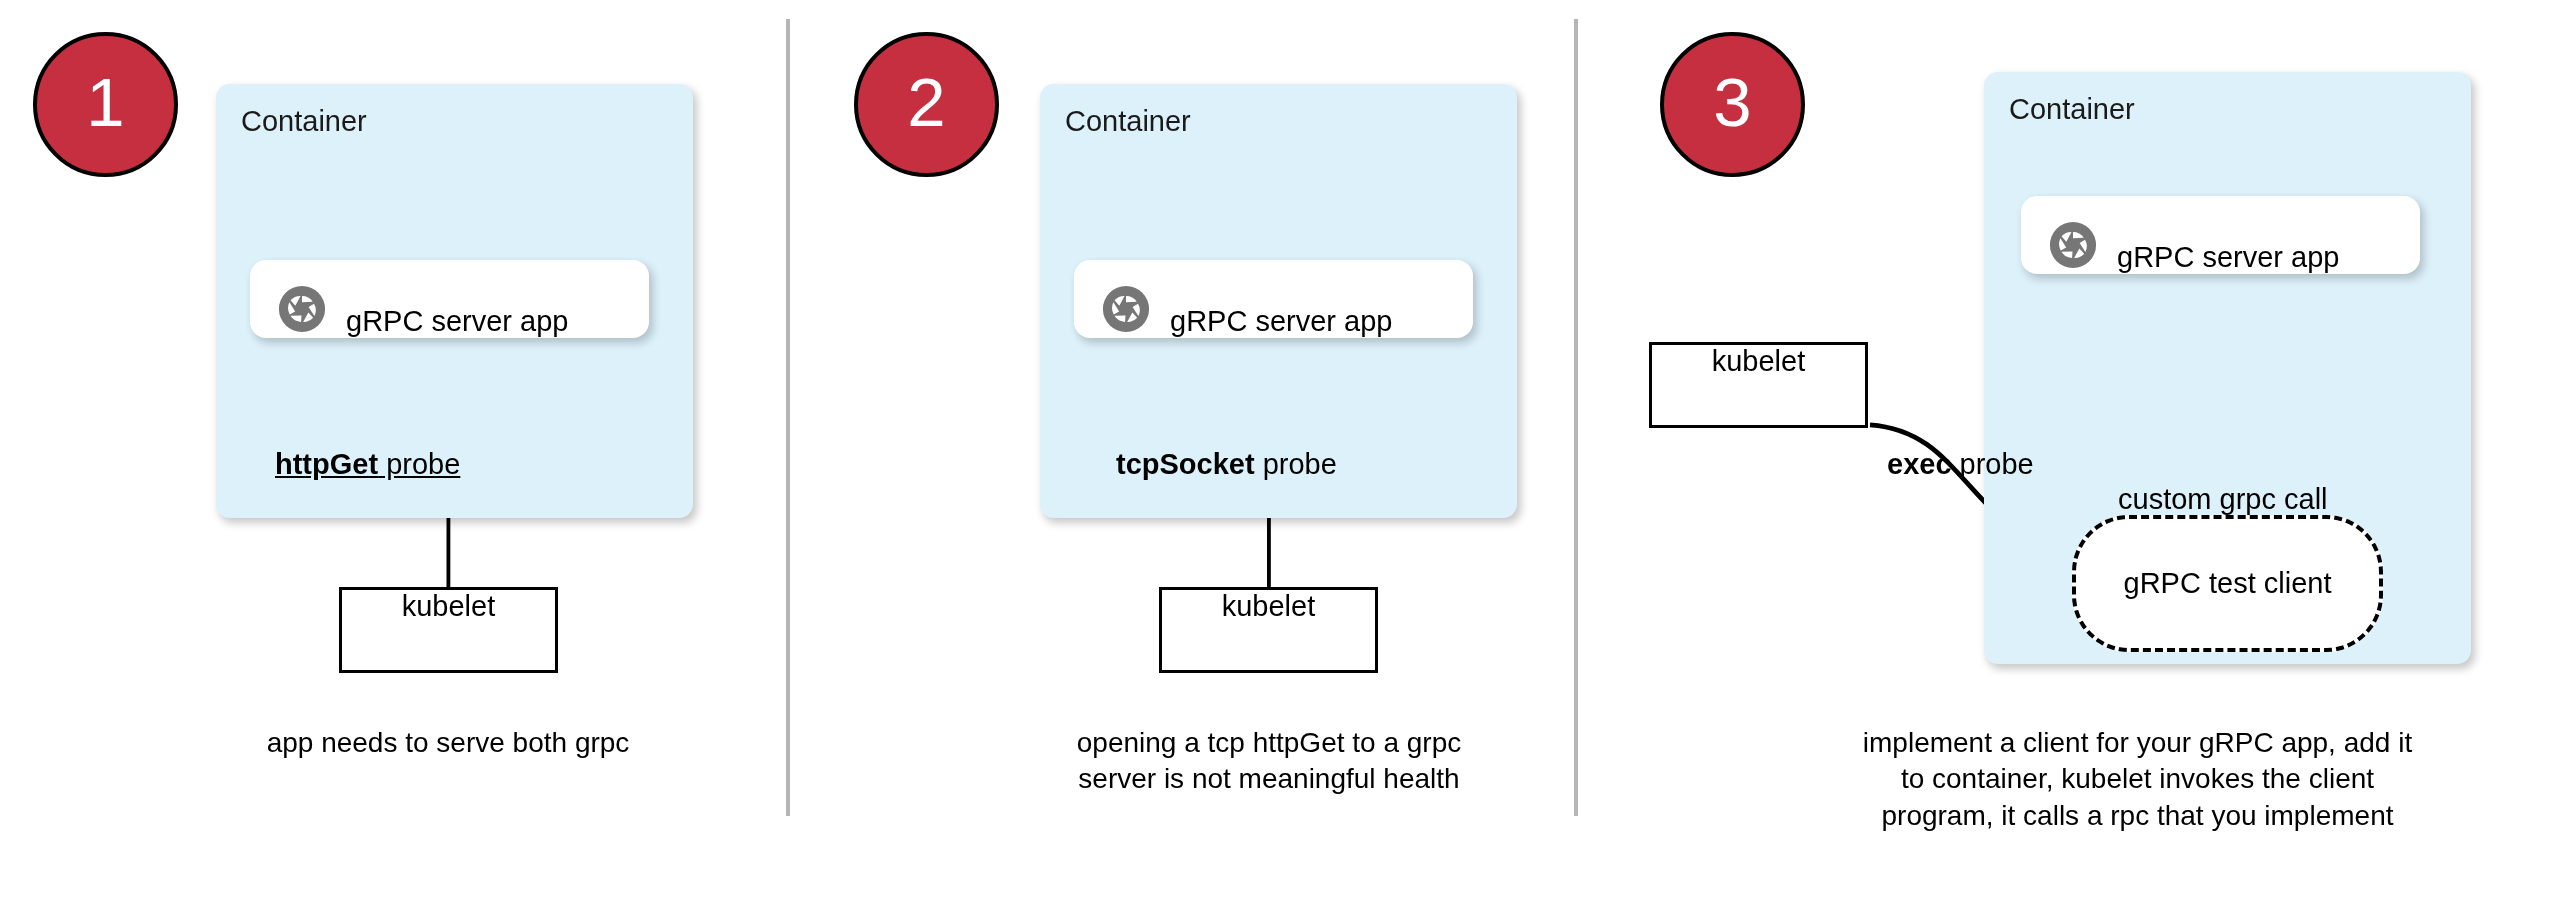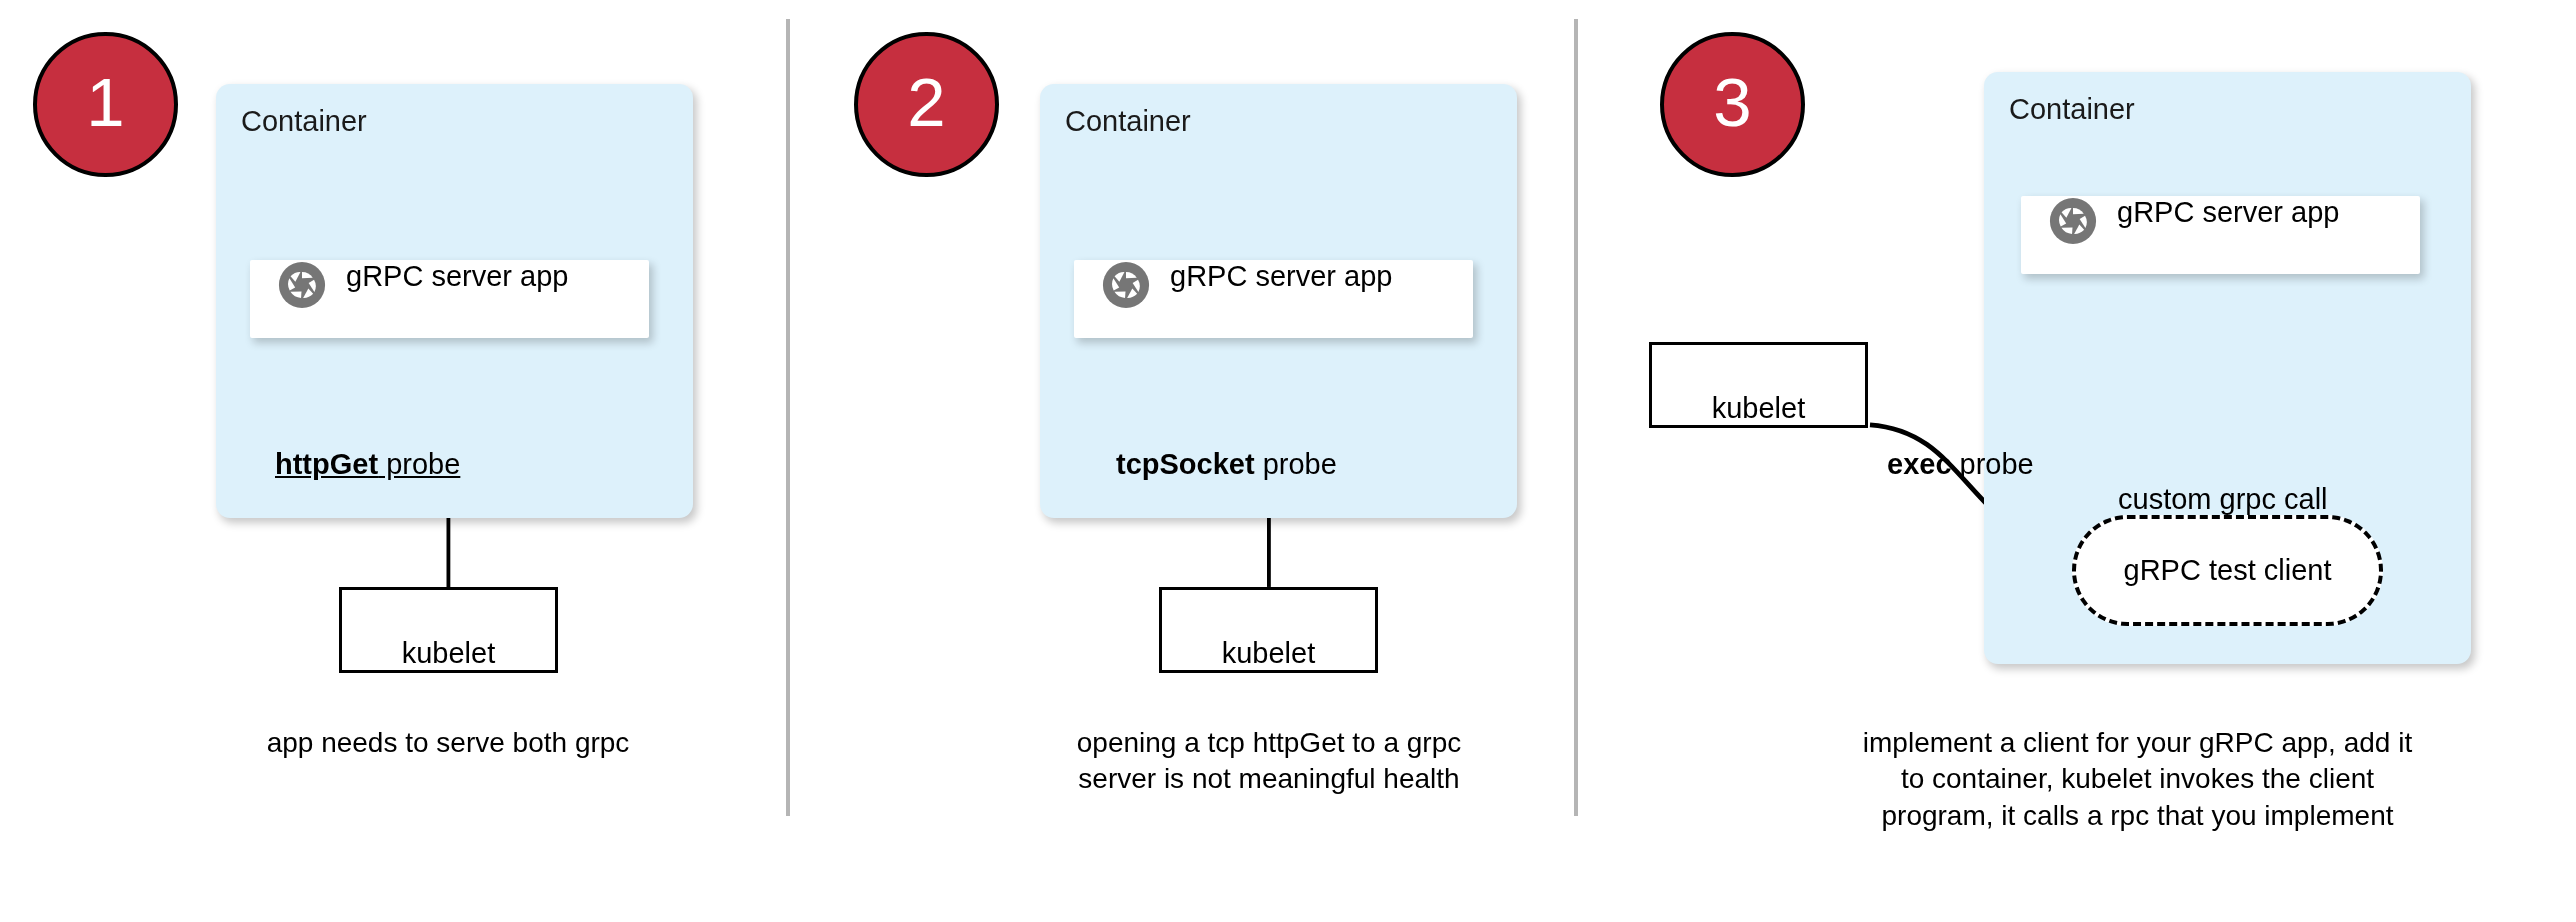--- a/index.html
+++ b/index.html
@@ -17,29 +17,29 @@
   .badge span{color:#ffffff;font-size:69px;line-height:1;font-weight:400;
               font-family:"Liberation Sans","DejaVu Sans",sans-serif;
               position:relative;top:-1.9px;}
 
   
   .container-box{position:absolute;background:#ddf1fb;border-radius:14px;
                  box-shadow:3.8px 4.8px 8.6px rgba(0,0,0,0.22);}
   .container-label{position:absolute;left:25px;top:21px;font-size:29px;color:#1a1a1a;}
 
   
-  .app-card{position:absolute;background:#ffffff;border-radius:2px;
+  .app-card{position:absolute;background:#ffffff;border-radius:16px;
             box-shadow:3.8px 4.8px 8.6px rgba(0,0,0,0.20);
-            display:flex;align-items:flex-start;}
+            display:flex;align-items:flex-end;}
   .app-card .glyph{margin-left:27px;flex:0 0 auto;display:block;}
   .app-card .app-label{font-size:29px;color:#000;margin-left:19px;white-space:nowrap;}
 
   
   .kubelet-box{position:absolute;background:#ffffff;border:3.8px solid #000;
-               box-sizing:border-box;display:flex;align-items:flex-end;
+               box-sizing:border-box;display:flex;align-items:flex-start;
                justify-content:center;}
   .kubelet-box span{font-size:29px;color:#000;}
 
   
   .pill{position:absolute;background:#ffffff;border:4.8px dashed #000;
         box-sizing:border-box;border-radius:57px;
         display:flex;align-items:center;justify-content:center;}
   .pill span{font-size:29px;color:#000;}
 
   
@@ -191,21 +191,21 @@
   </div>
 
   <div class="edge-label" style="left:1887px;top:448px;">
     <b>exec</b><span> probe</span>
   </div>
 
   <div class="edge-label" style="left:2118px;top:437px;margin-top:46px;">
     <span>custom grpc call</span>
   </div>
 
-  <div class="pill" style="left:2072px;top:515px;width:311px;height:111px;">
+  <div class="pill" style="left:2072px;top:515px;width:311px;height:137px;">
     <span>gRPC test client</span>
   </div>
 
   <div class="caption" style="left:1794px;top:725px;width:687px;">
     <div>implement a client for your gRPC app, add it</div>
     <div>to container, kubelet invokes the client</div>
     <div>program, it calls a rpc that you implement</div>
   </div>
 
 </div>

